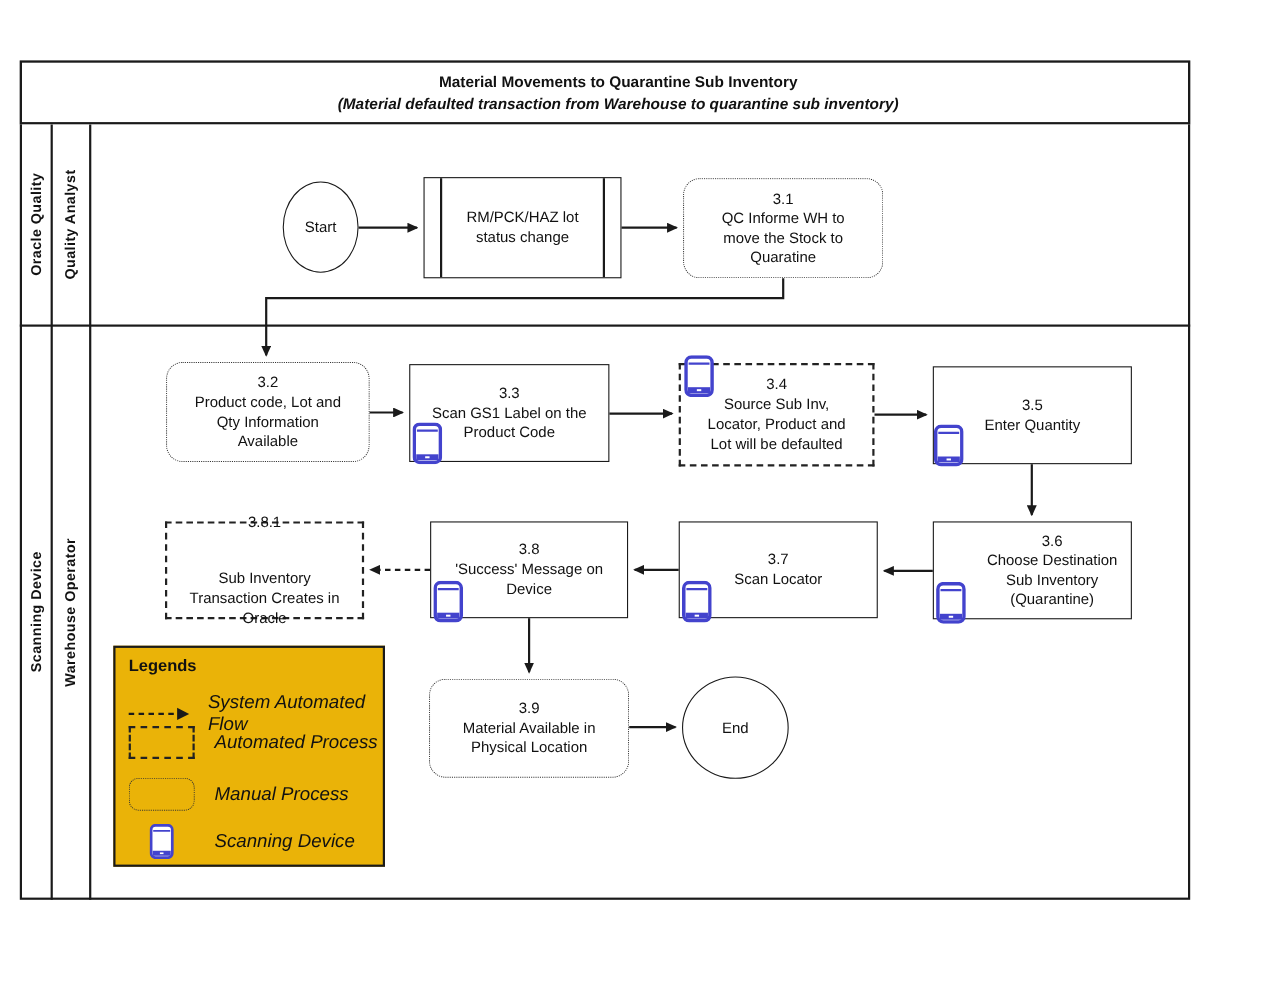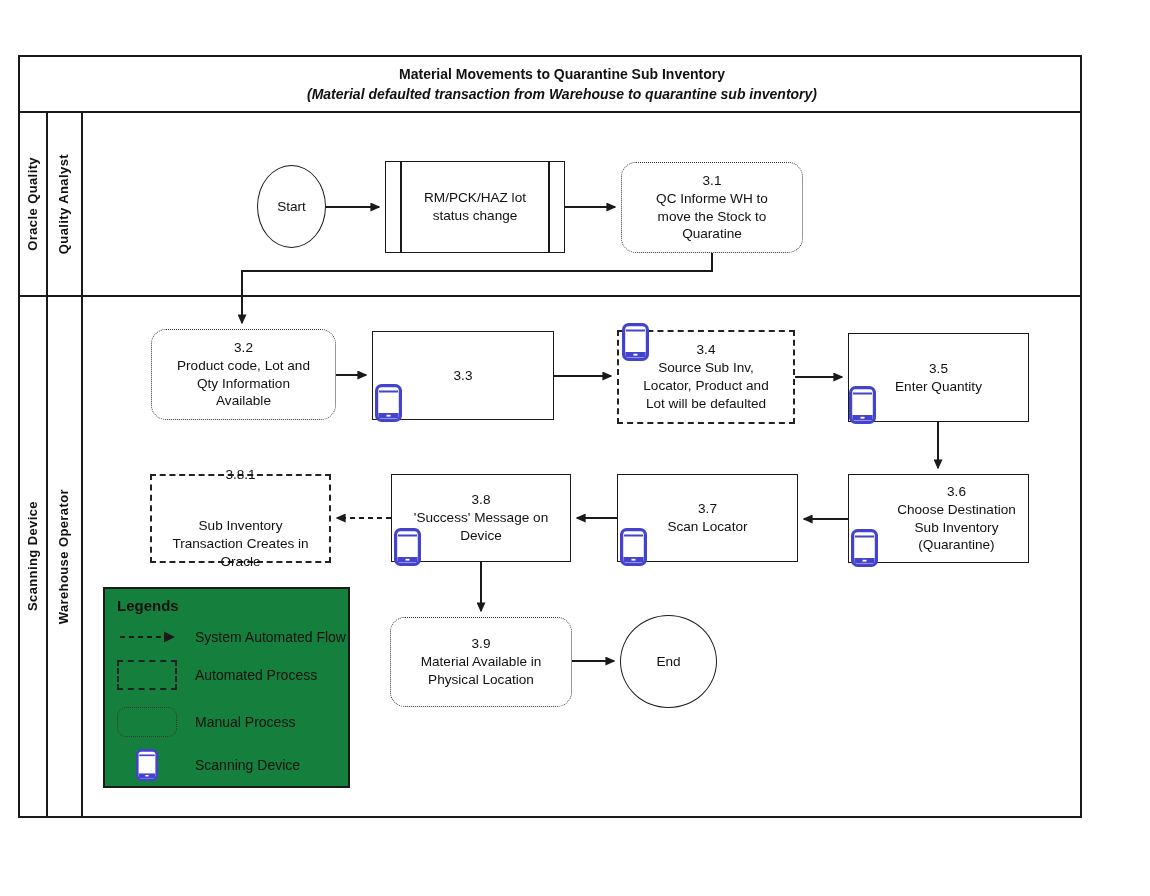--- a/index.html
+++ b/index.html
@@ -28,25 +28,25 @@
   .dashedb{border:2px dashed #222;}
   .dottedr{border:1.6px dotted #333;border-radius:15px;}
   .ellipse{border:1.8px solid #1a1a1a;border-radius:50%;}
   .node-text{white-space:pre-line;}
   .subproc-bar{position:absolute;top:0;bottom:0;width:1.8px;background:#1a1a1a;}
 
   .phone{position:absolute;width:27px;height:38px;z-index:3;}
   .phone svg{display:block;width:100%;height:100%;}
 
   
-  .legend{left:103px;top:587px;width:247px;height:201px;border:2px solid #1a1a1a;box-sizing:border-box;background:#15803d;}
+  .legend{left:103px;top:587px;width:247px;height:201px;border:2px solid #1a1a1a;box-sizing:border-box;background:#eab308;}
   .lg-title{position:absolute;left:12px;top:8px;font-size:15px;font-weight:bold;}
   .lg-row{position:absolute;left:10px;display:flex;align-items:center;}
   .lg-sym{width:64px;display:flex;justify-content:center;align-items:center;}
-  .lg-label{margin-left:16px;font-size:14px;}
+  .lg-label{margin-left:16px;font-size:17px;font-style:italic;}
   .lg-dashed-rect{width:60px;height:30px;border:2px dashed #222;box-sizing:border-box;}
   .lg-dotted-rect{width:60px;height:30px;border:1.6px dotted #333;border-radius:9px;box-sizing:border-box;}
   .lg-phone{width:22px;height:32px;position:relative;}
   .lg-phone svg{display:block;width:100%;height:100%;}
 
   svg.overlay{position:absolute;left:0;top:0;pointer-events:none;z-index:1;}
 </style>
 </head>
 <body>
 
@@ -116,20 +116,22 @@
 
   <div class="abs node dottedr" style="left:151px;top:329px;width:185px;height:91px;">
     <div>3.2</div>
     <div class="node-text">Product code, Lot and
 Qty Information
 Available</div>
   </div>
 
   <div class="abs node solid" style="left:372px;top:331px;width:182px;height:89px;">
     <div>3.3</div>
+    <div class="node-text">Scan GS1 Label on the
+Product Code</div>
     <span class="phone" style="left:2px;bottom:-3px;">
         <svg viewBox="0 0 27 38" preserveAspectRatio="none">
           <rect x="1.6" y="1.6" width="23.8" height="34.8" rx="5" fill="#ffffff" stroke="#4343cd" stroke-width="3.2"></rect>
           <line x1="4" y1="7.5" x2="23" y2="7.5" stroke="#4343cd" stroke-width="2"></line>
           <rect x="3.4" y="29" width="20.2" height="5.4" fill="#4343cd"></rect>
           <rect x="11.5" y="30.8" width="4" height="1.8" fill="#ffffff"></rect>
         </svg>
       </span>
   </div>
 

